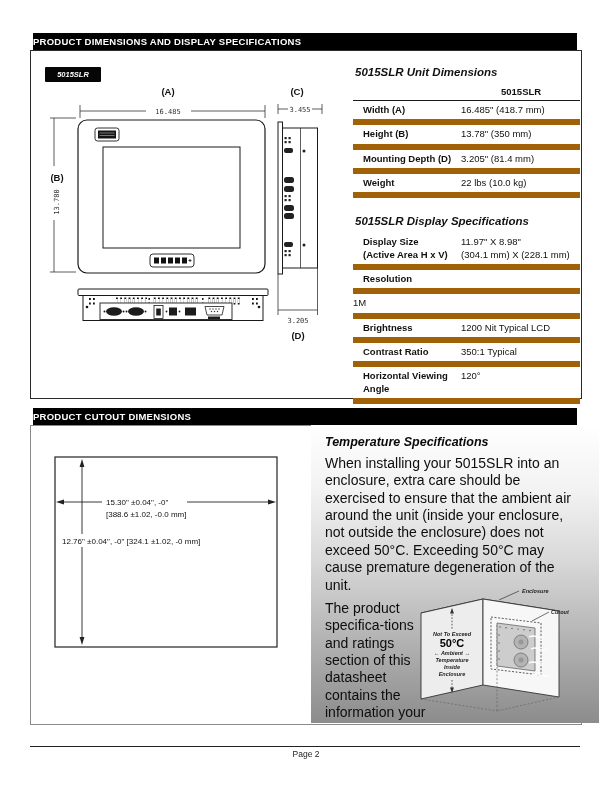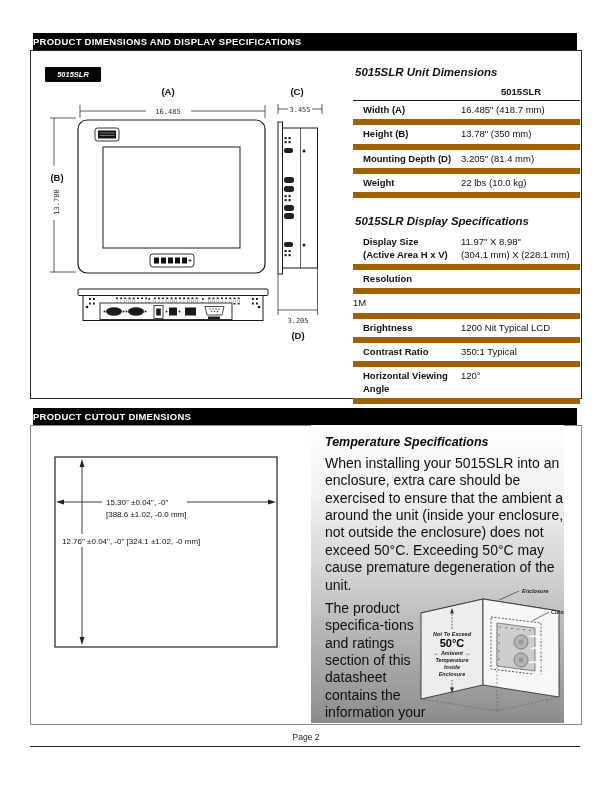--- a/index.html
+++ b/index.html
@@ -46,34 +46,34 @@
   
   svg { position:absolute; overflow:visible; }
   svg text { font-family:"Liberation Sans", sans-serif; fill:#111; }
   .lbl { font-weight:bold; font-size:9.5px; }
   .dim { font-family:"DejaVu Sans Mono", monospace; font-size:7px; fill:#333; }
   .cdim { font-size:8px; fill:#111; }
   .draw-stroke { stroke:#1a1a1a; fill:#fff; }
 
   
   .temp-panel {
-    position:absolute; left:311px; top:425px; width:253px; height:298px; box-sizing:border-box;
+    position:absolute; left:311px; top:425px; width:288px; height:298px; box-sizing:border-box;
     padding:8px 12px; overflow:hidden;
     background:linear-gradient(180deg,#ffffff 0%,#f2f2f2 22%,#d9d9d9 45%,#b3b3b3 72%,#8c8c8c 100%);
   }
   .temp-title { font-style:italic; font-weight:bold; font-size:12.5px; margin:2px 0 6px 2px; color:#0a0a0a; }
   .temp-para { font-size:14px; line-height:1.24; margin:0 0 6px 2px; width:246px; color:#0d0d0d; }
   .temp-para3 { width:110px; margin-bottom:0; }
   .ill-sm { font-style:italic; font-weight:bold; font-size:5.5px; fill:#1c1c1c; }
   .ill-big { font-weight:bold; font-size:11px; fill:#000; }
   .ill-lbl { font-style:italic; font-weight:bold; font-size:5.5px; fill:#222; }
 
   
   .footer-line { position:absolute; left:30px; top:746px; width:550px; border-top:1px solid #222; }
-  .footer-text { position:absolute; left:0; top:732px; width:612px; text-align:center; font-size:8.5px; color:#222; }
+  .footer-text { position:absolute; left:0; top:749px; width:612px; text-align:center; font-size:8.5px; color:#222; }
 </style>
 </head>
 <body>
 
 <div class="page">
 
   <div class="bar bar1">PRODUCT DIMENSIONS AND DISPLAY SPECIFICATIONS</div>
   <div class="sec-box sec-box1"></div>
   <div class="badge">5015SLR</div>
 

